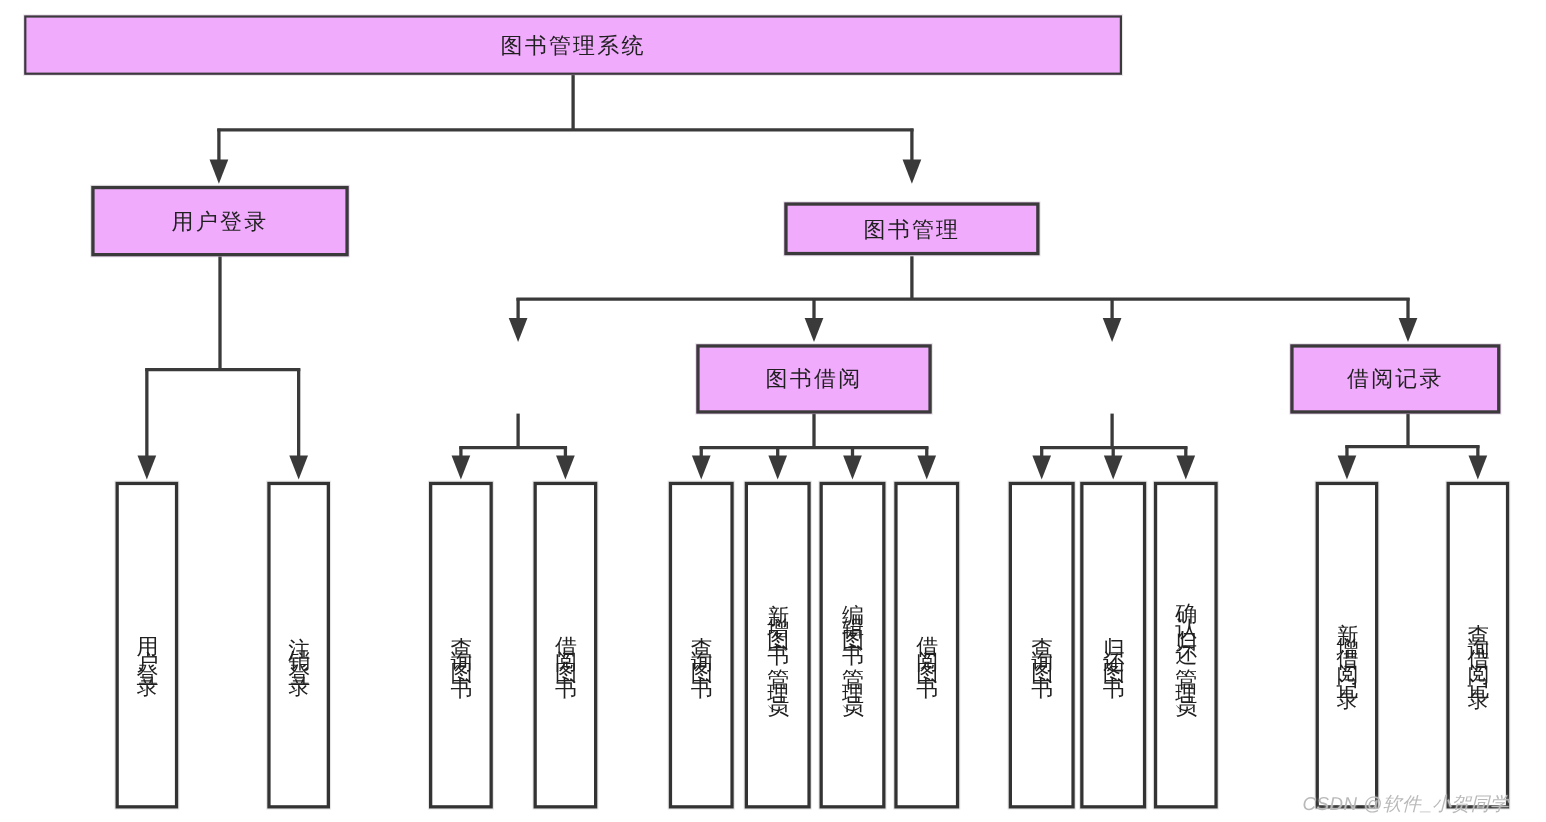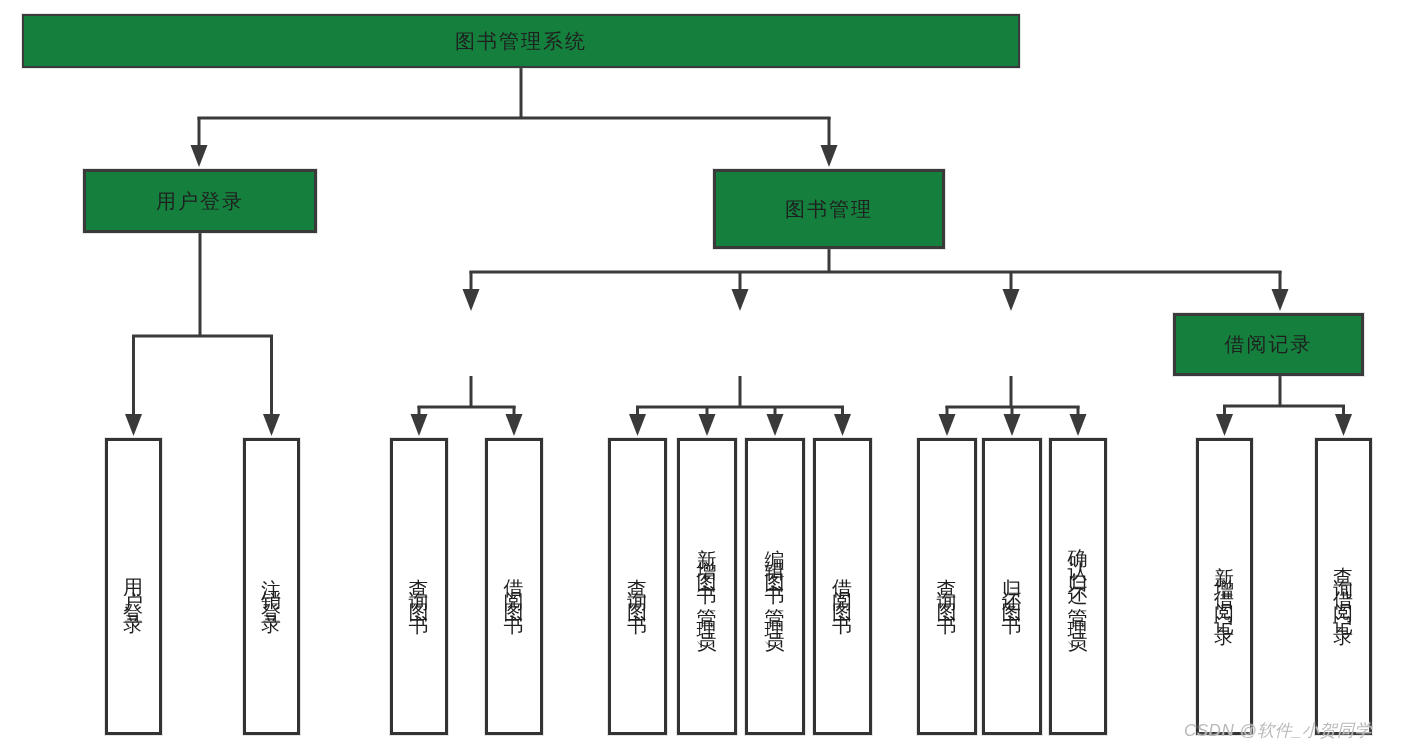--- a/index.html
+++ b/index.html
@@ -11,21 +11,21 @@
   #stage {
     position: relative;
     width: 1405px;
     height: 747px;
     background: #ffffff;
     overflow: hidden;
   }
   .node {
     position: absolute;
     box-sizing: border-box;
-    background: #15803d;
+    background: #f0abfc;
     border: 3px solid #3a3a3a;
     color: #1f1f1f;
     display: flex;
     align-items: center;
     justify-content: center;
     font-size: 20px;
     letter-spacing: 2px;
     box-shadow: 0 0 0 1px rgba(140,140,140,0.22);
     z-index: 2;
   }
@@ -149,22 +149,23 @@
       <path d="M1224.5,405 V428"></path>
       <polygon points="1216,414 1233,414 1224.5,436"></polygon>
       <path d="M1343.5,405 V428"></path>
       <polygon points="1335,414 1352,414 1343.5,436"></polygon>
     </g>
   </svg>
 
   <div class="node root" style="left:22px; top:14px; width:998px; height:54px;">图书管理系统</div>
 
   <div class="node" style="left:83px; top:169px; width:234px; height:64px;">用户登录</div>
-  <div class="node" style="left:713px; top:169px; width:232px; height:80px;">图书管理</div>
+  <div class="node" style="left:713px; top:184px; width:232px; height:48px;">图书管理</div>
 
+  <div class="node" style="left:633px; top:313px; width:214px; height:63px;">图书借阅</div>
   <div class="node" style="left:1173px; top:313px; width:191px; height:63px;">借阅记录</div>
 
   <div class="leaf" style="left:105px; width:57px;">用户登录</div>
   <div class="leaf" style="left:243px; width:57px;">注销登录</div>
 
   <div class="leaf" style="left:390px; width:58px;">查询图书</div>
   <div class="leaf" style="left:485px; width:58px;">借阅图书</div>
 
   <div class="leaf" style="left:608px; width:59px;">查询图书</div>
   <div class="leaf" style="left:677px; width:60px;">新增图书（管理员）</div>

